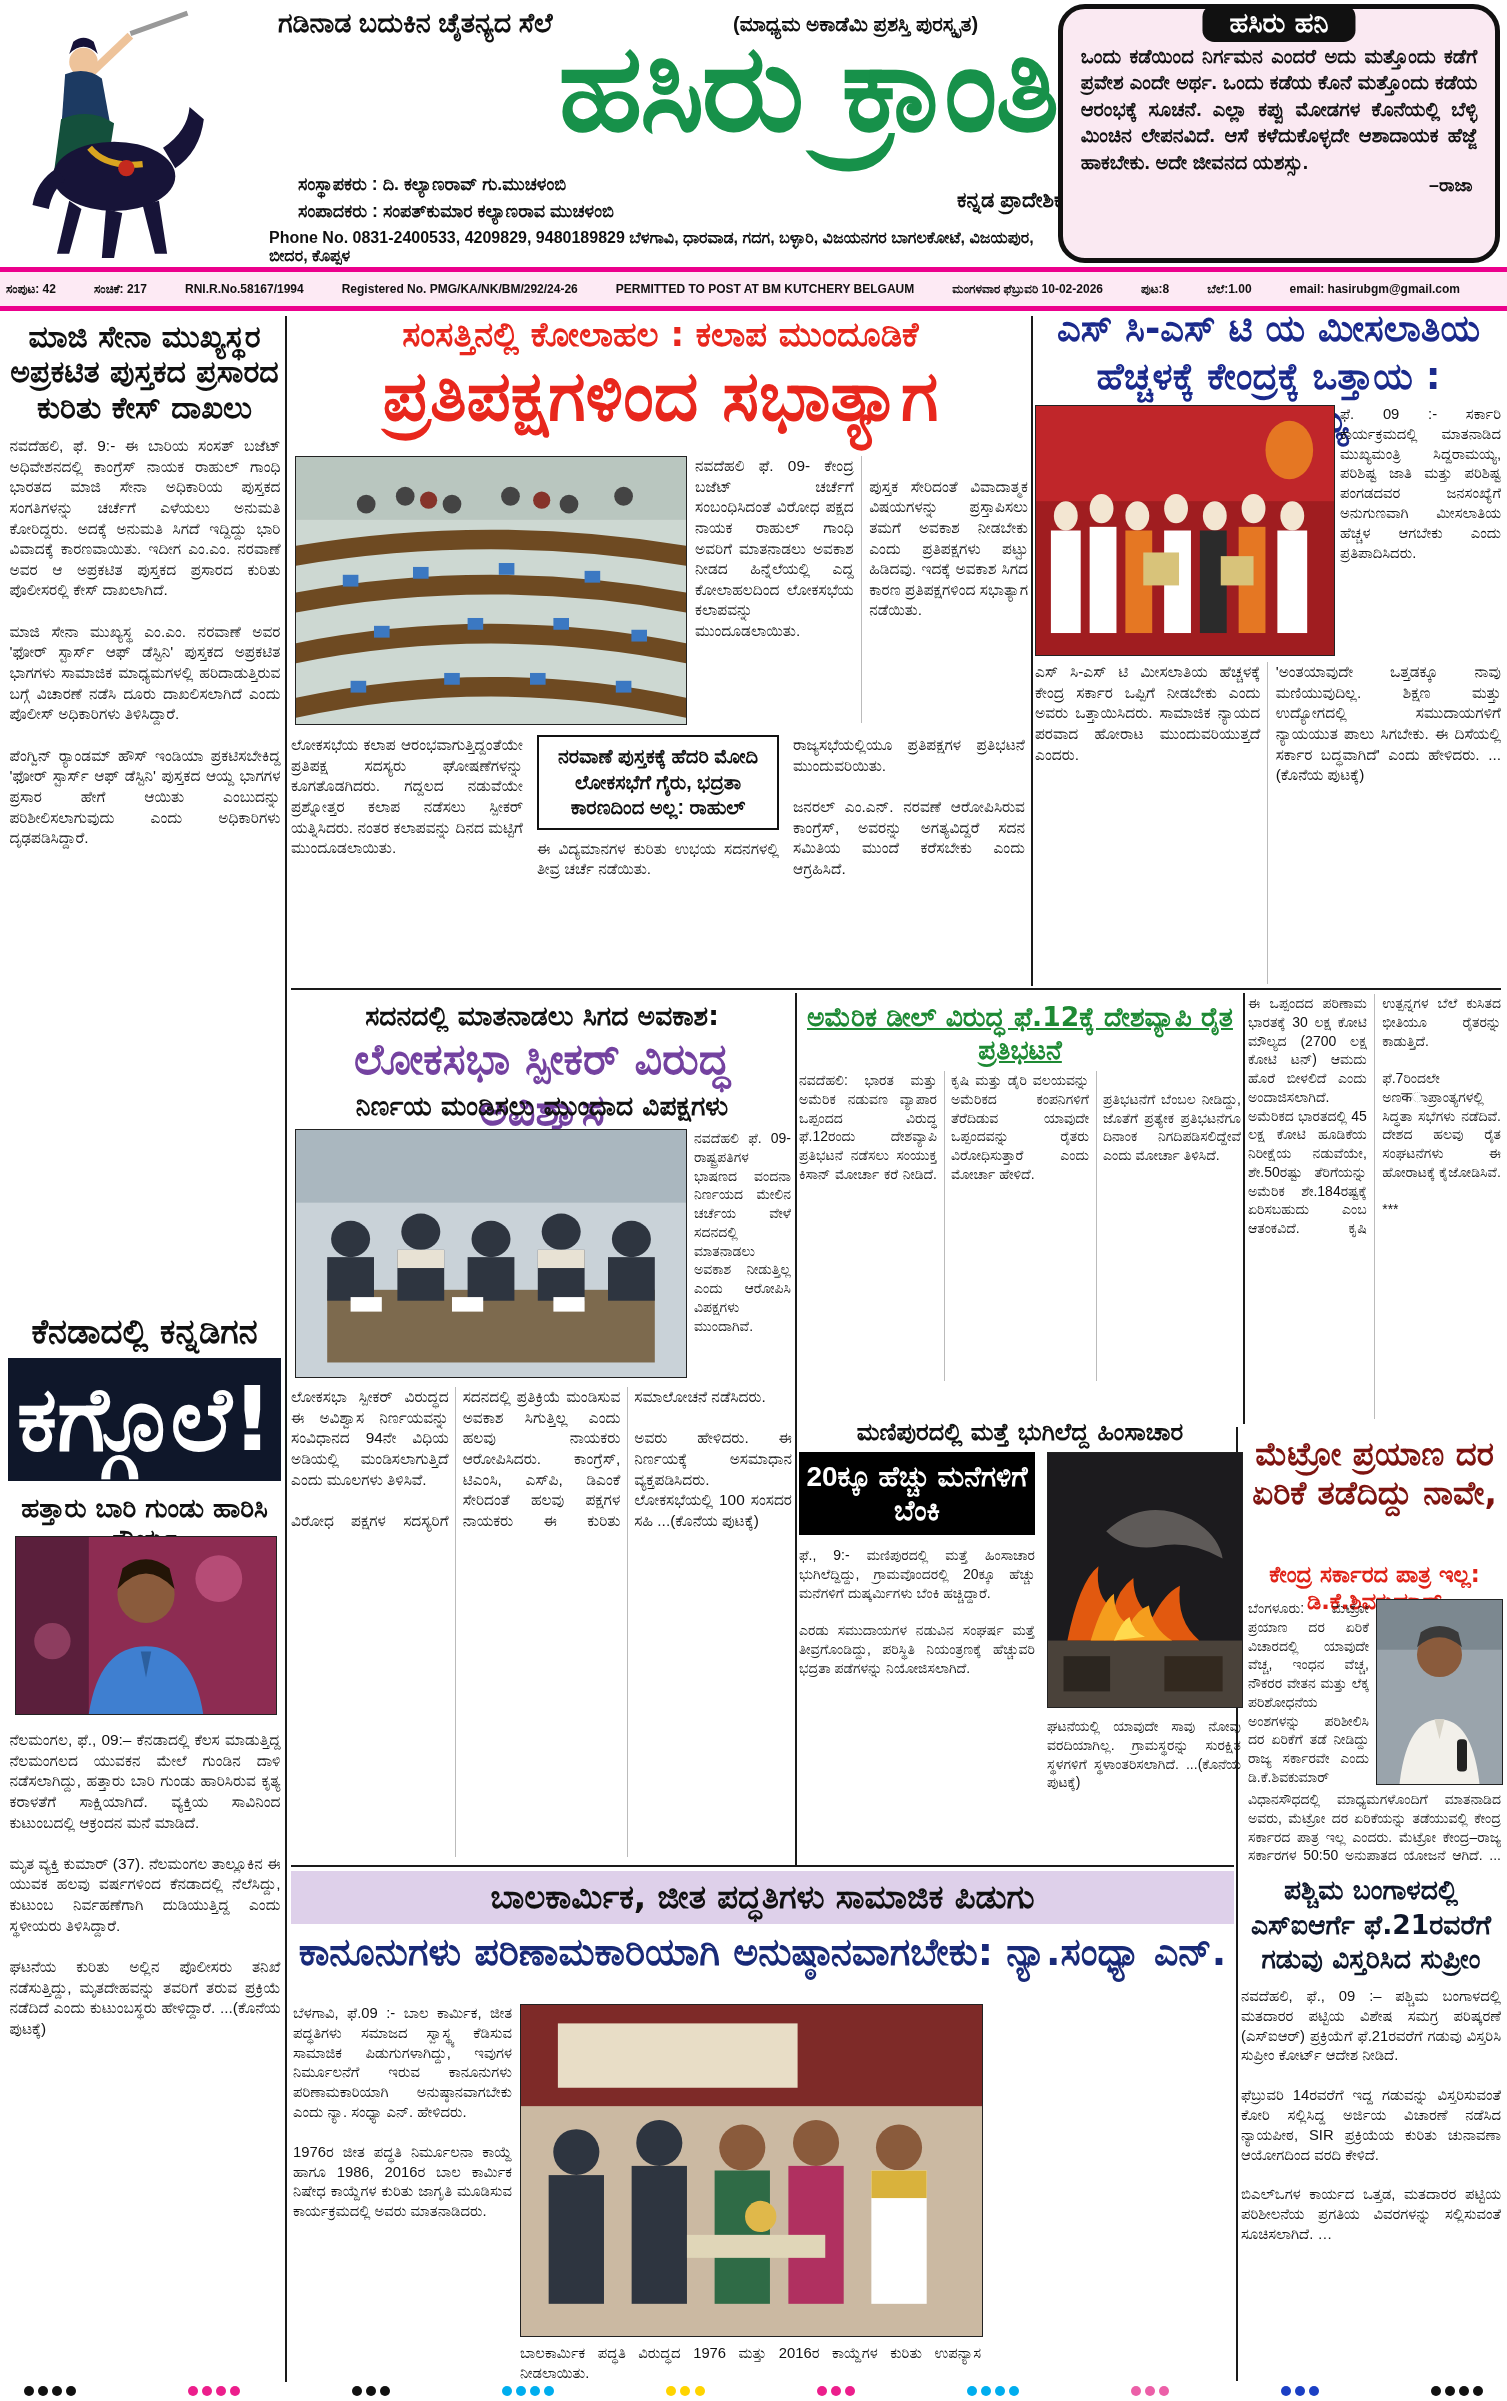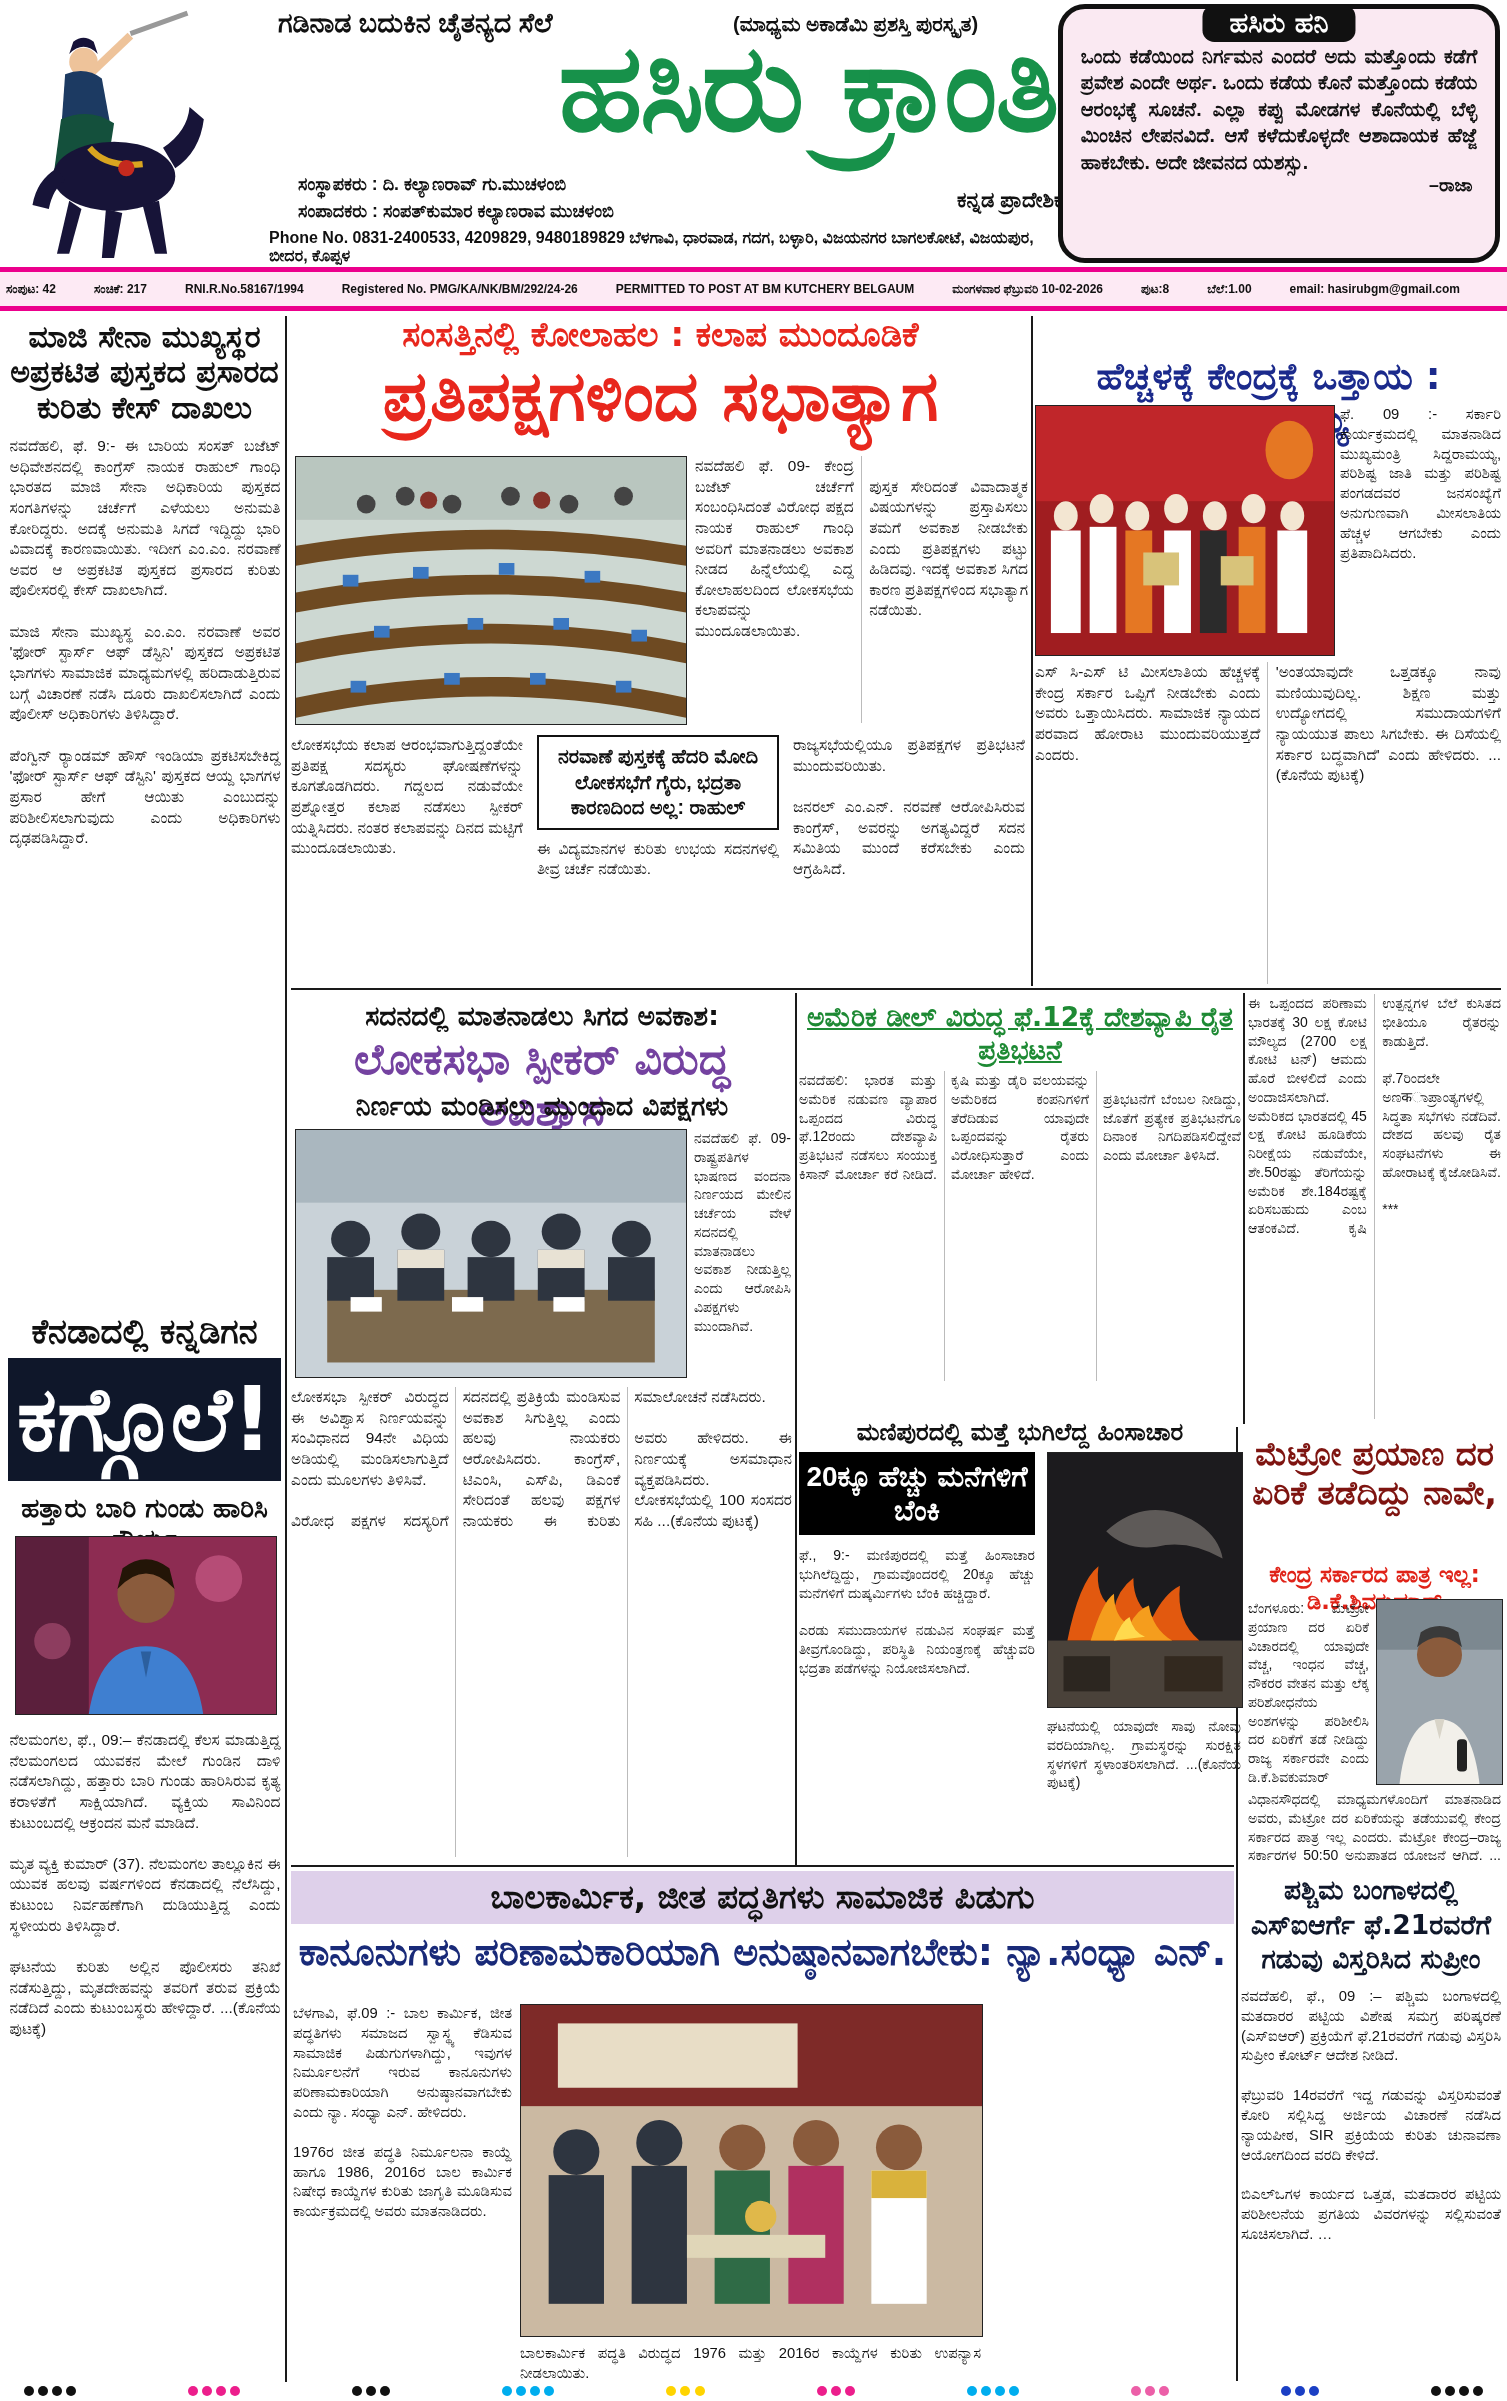--- a/index.html
+++ b/index.html
@@ -170,20 +170,21 @@
     <div class="bt" style="width:232px;">ಲೋಕಸಭೆಯ ಕಲಾಪ ಆರಂಭವಾಗುತ್ತಿದ್ದಂತೆಯೇ ಪ್ರತಿಪಕ್ಷ ಸದಸ್ಯರು ಘೋಷಣೆಗಳನ್ನು ಕೂಗತೊಡಗಿದರು. ಗದ್ದಲದ ನಡುವೆಯೇ ಪ್ರಶ್ನೋತ್ತರ ಕಲಾಪ ನಡೆಸಲು ಸ್ಪೀಕರ್ ಯತ್ನಿಸಿದರು. ನಂತರ ಕಲಾಪವನ್ನು ದಿನದ ಮಟ್ಟಿಗೆ ಮುಂದೂಡಲಾಯಿತು.</div>
     <div style="width:242px;">
       <div class="notebox">ನರವಾಣೆ ಪುಸ್ತಕಕ್ಕೆ ಹೆದರಿ ಮೋದಿ ಲೋಕಸಭೆಗೆ ಗೈರು, ಭದ್ರತಾ ಕಾರಣದಿಂದ ಅಲ್ಲ: ರಾಹುಲ್</div>
       <div class="bt" style="margin-top:8.3px;">ಈ ವಿದ್ಯಮಾನಗಳ ಕುರಿತು ಉಭಯ ಸದನಗಳಲ್ಲಿ ತೀವ್ರ ಚರ್ಚೆ ನಡೆಯಿತು.</div>
     </div>
     <div class="bt" style="width:232px;">ರಾಜ್ಯಸಭೆಯಲ್ಲಿಯೂ ಪ್ರತಿಪಕ್ಷಗಳ ಪ್ರತಿಭಟನೆ ಮುಂದುವರಿಯಿತು.
 
 ಜನರಲ್ ಎಂ.ಎನ್. ನರವಣೆ ಆರೋಪಿಸಿರುವ ಕಾಂಗ್ರೆಸ್, ಅವರನ್ನು ಅಗತ್ಯವಿದ್ದರೆ ಸದನ ಸಮಿತಿಯ ಮುಂದೆ ಕರೆಸಬೇಕು ಎಂದು ಆಗ್ರಹಿಸಿದೆ.</div>
   </div>
 
+  <div class="abs hd" style="left:1035px;top:307px;width:467px;text-align:center;font-size:37px;color:#1b2a8c;">ಎಸ್ ಸಿ-ಎಸ್ ಟಿ ಯ ಮೀಸಲಾತಿಯ</div>
   <div class="abs hd" style="left:1035px;top:355px;width:467px;text-align:center;font-size:37px;color:#1b2a8c;">ಹೆಚ್ಚಳಕ್ಕೆ ಕೇಂದ್ರಕ್ಕೆ ಒತ್ತಾಯ : ಸಿದ್ದರಾಮಯ್ಯ</div>
 
   <div class="abs photo" style="left:1035px;top:405px;width:298px;height:249px;">
     <svg viewBox="0 0 100 68" preserveAspectRatio="none">
       <rect width="100" height="68" fill="#a01d20"></rect>
       <rect x="0" y="0" width="100" height="26" fill="#c0262a"></rect>
       <circle cx="85" cy="12" r="8" fill="#e57723"></circle>
       <g fill="#f3e6d2">
         <circle cx="10" cy="30" r="4"></circle>
           <circle cx="22" cy="28" r="4"></circle>

